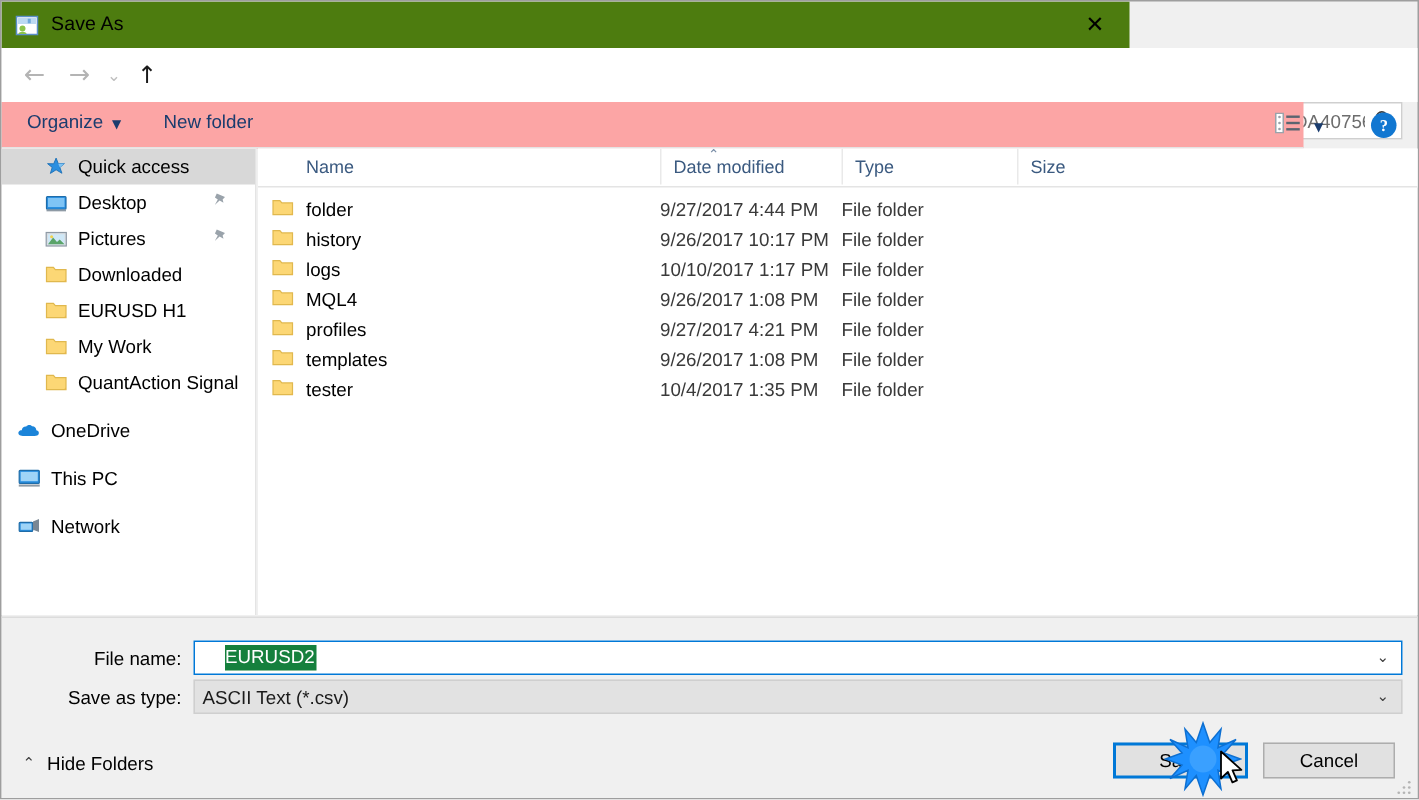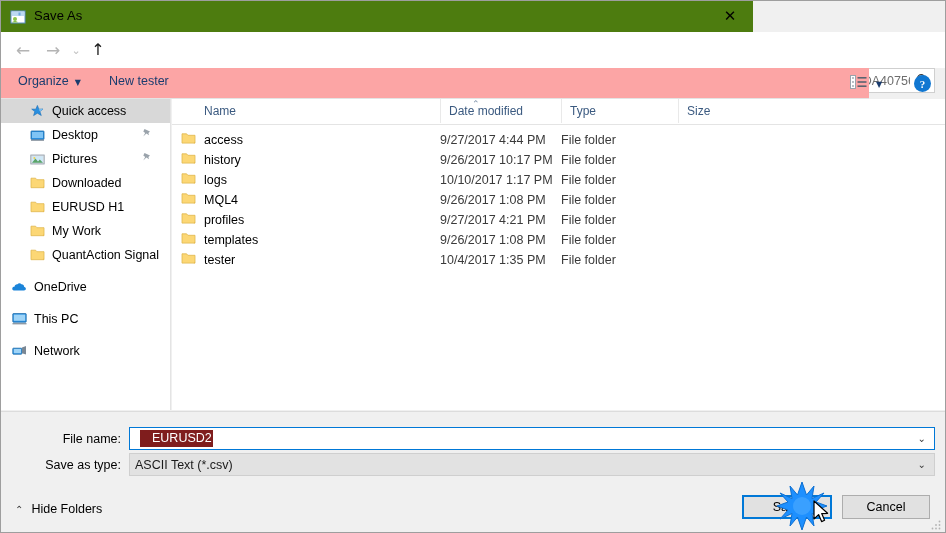--- a/index.html
+++ b/index.html
@@ -337,25 +337,25 @@
     position: absolute;
     left: 128px; top: 426px;
     width: 806px; height: 23px;
     background: #ffffff;
     border: 1px solid #0078d7;
     box-sizing: border-box;
     display: flex;
     align-items: center;
   }
   .filename-value {
-    margin-left: 10px;
-    background: #7f1d1d;
+    margin-left: 20px;
+    background: #15803d;
     color: #ffffff;
     font-size: 12.5px;
-    padding: 1px 1px 2px 12px;
+    padding: 1px 1px 2px 0;
     line-height: 14px;
   }
   .combo-arrow {
     position: absolute;
     right: 8px;
     color: #3a3a3a;
     font-size: 10px;
     font-family: "DejaVu Sans", sans-serif;
   }
   .savetype-input {
@@ -500,21 +500,21 @@
       </span>
     </div>
   </div>
 
   <div class="toolbar">
     <div class="tb-item tb-organize">
       <span>Organize</span>
       <span class="tb-caret">▼</span>
     </div>
     <div class="tb-item tb-newfolder">
-      <span>New tester</span>
+      <span>New folder</span>
     </div>
     <div class="tb-view">
       <span>
         <svg width="17" height="14" viewBox="0 0 17 14">
           <rect x="0.5" y="0.5" width="5" height="13" fill="#ffffff" stroke="#9aa3ab" stroke-width="1"></rect>
           <circle cx="3" cy="3" r="0.9" fill="#9aa3ab"></circle>
           <circle cx="3" cy="7" r="0.9" fill="#9aa3ab"></circle>
           <circle cx="3" cy="11" r="0.9" fill="#9aa3ab"></circle>
           <rect x="7.5" y="2" width="9" height="1.6" fill="#5a6470"></rect>
           <rect x="7.5" y="6.2" width="9" height="1.6" fill="#5a6470"></rect>
@@ -673,21 +673,21 @@
     <div class="rowlist">
 
       <div class="filerow">
         <span class="cell-name">
           <span>
             <svg width="15" height="13" viewBox="0 0 15 13">
               <path d="M1 1.8 h4.6 l1.3 1.5 H14 v7.8 H1 Z" fill="#fcd775" stroke="#e0b84e" stroke-width="0.8"></path>
               <path d="M12.6 11.2 L14 9.8 v1.5 Z" fill="#e8b84b"></path>
             </svg>
           </span>
-          <span>access</span>
+          <span>folder</span>
         </span>
         <span class="cell-date">9/27/2017 4:44 PM</span>
         <span class="cell-type">File folder</span>
         <span class="cell-size"></span>
       </div>
 
       <div class="filerow">
         <span class="cell-name">
           <span>
             <svg width="15" height="13" viewBox="0 0 15 13">

